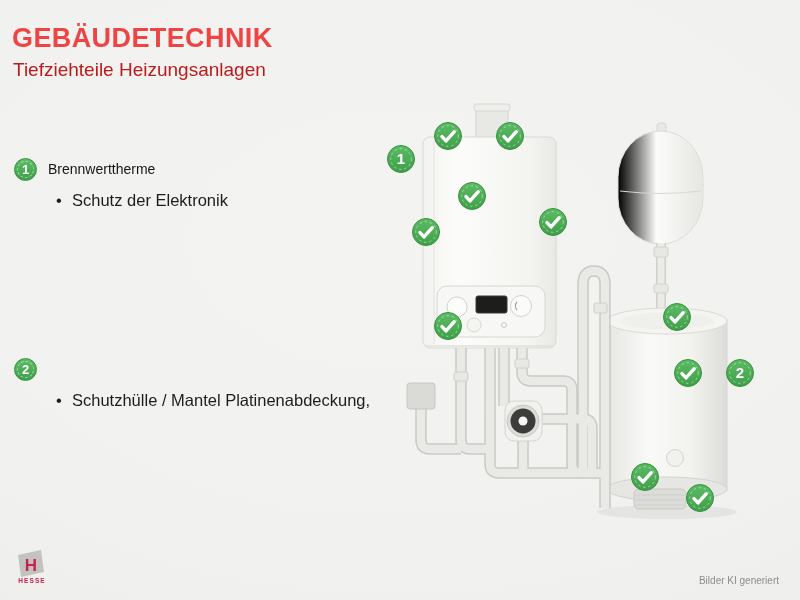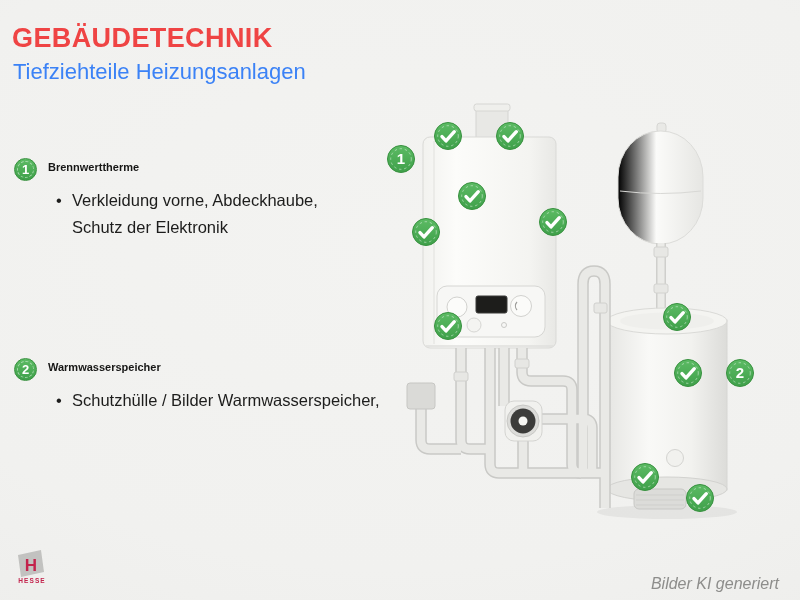--- a/index.html
+++ b/index.html
@@ -11,40 +11,40 @@
   }
   .abs{position:absolute;}
 
   
   .title{
     left:12px; top:23px;
     font-size:27px; font-weight:700; letter-spacing:.4px; color:#ef4444;
   }
   .subtitle{
     left:13px; top:59px;
-    font-size:22px; font-weight:400; color:#3b82f6;
+    font-size:19px; font-weight:400; color:#b91c1c;
   }
 
   
   .num-badge{
     width:23px;height:23px;border-radius:50%;
     background:linear-gradient(180deg,#5cbb64,#3fa04a);
     border:1px solid #38913f;
     box-sizing:border-box;
     color:#fff;font-size:13px;font-weight:700;
     display:flex;align-items:center;justify-content:center;
     position:absolute;
   }
   .num-badge::after{
     content:"";position:absolute;inset:2px;border-radius:50%;
     border:1px dashed rgba(255,255,255,.5);
   }
   .sec-heading{
     position:absolute;left:48px;top:3px;
-    font-size:11px;font-weight:700;color:#161615;white-space:nowrap;
+    font-size:14px;font-weight:400;color:#161615;white-space:nowrap;
   }
   .bullets{
     position:absolute;left:58px;
     font-size:16.5px;color:#1d1d1c;line-height:26.8px;white-space:nowrap;
   }
   .bullets .line{position:relative;padding-left:14px;}
   .bullets .dot{position:absolute;left:-2px;top:0;}
 
   .section{position:absolute;left:0;width:420px;}
   #section-1{top:158px;height:160px;}
@@ -57,48 +57,46 @@
   #figure-svg{position:absolute;left:385px;top:95px;}
 
   
   #logo{left:15px;top:548px;width:34px;height:46px;}
   #logo-word{
     position:absolute;left:0;top:29px;width:34px;text-align:center;
     font-size:6.5px;font-weight:700;letter-spacing:1.1px;color:#c3234c;
   }
   .credit{
     right:21px; top:575px;
-    font-size:16px;color:#8d8d8b;font-style:italic;
+    font-size:10px;color:#8d8d8b;
   }
 </style>
 </head>
 <body>
 
 <div class="abs title">GEBÄUDETECHNIK</div>
 <div class="abs subtitle">Tiefziehteile Heizungsanlagen</div>
 
 <div class="section" id="section-1">
   <div class="num-badge">1</div>
   <div class="sec-heading">Brennwerttherme</div>
   <div class="bullets">
     <div class="line">
       <span class="dot">•</span>
-      <span>Verkleidung vorne, Abdeckhaube,</span>
     </div>
     <div class="line"><span>Schutz der Elektronik</span></div>
   </div>
 </div>
 
 <div class="section" id="section-2">
   <div class="num-badge">2</div>
-  <div class="sec-heading">Warmwasserspeicher</div>
   <div class="bullets">
     <div class="line">
       <span class="dot">•</span>
-      <span>Schutzhülle / Bilder Warmwasserspeicher,</span>
+      <span>Schutzhülle / Mantel Platinenabdeckung,</span>
     </div>
   </div>
 </div>
 
 <svg id="figure-svg" width="405" height="430" viewBox="385 95 405 430">
   <defs>
     <linearGradient id="boilerGrad" x1="0" y1="0" x2="1" y2="0">
       <stop offset="0" stop-color="#f2f2ef"></stop>
         <stop offset="0.25" stop-color="#fcfcfa"></stop>
       <stop offset="0.8" stop-color="#f4f4f1"></stop>

